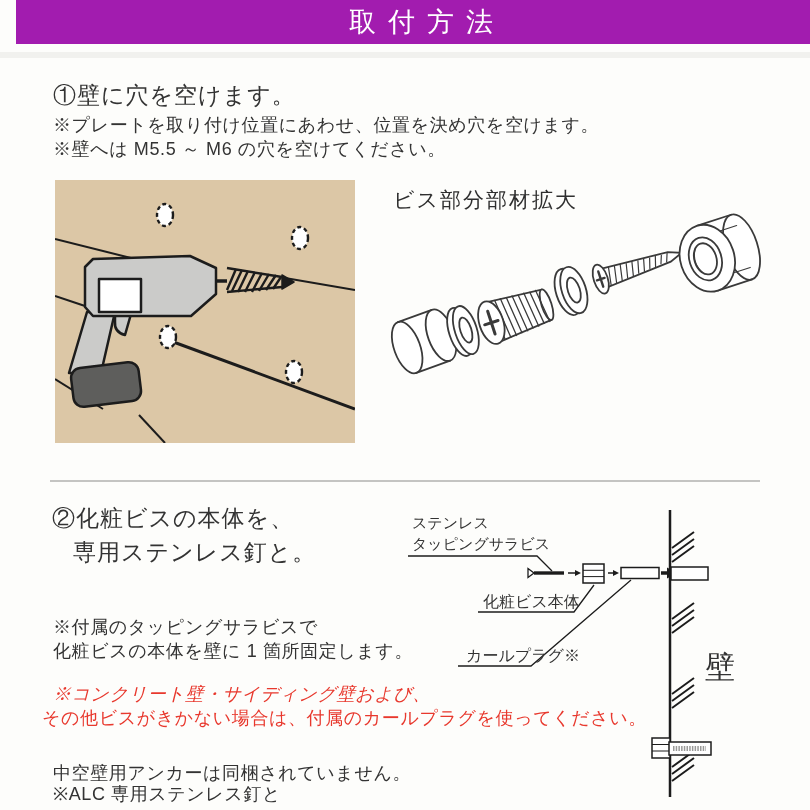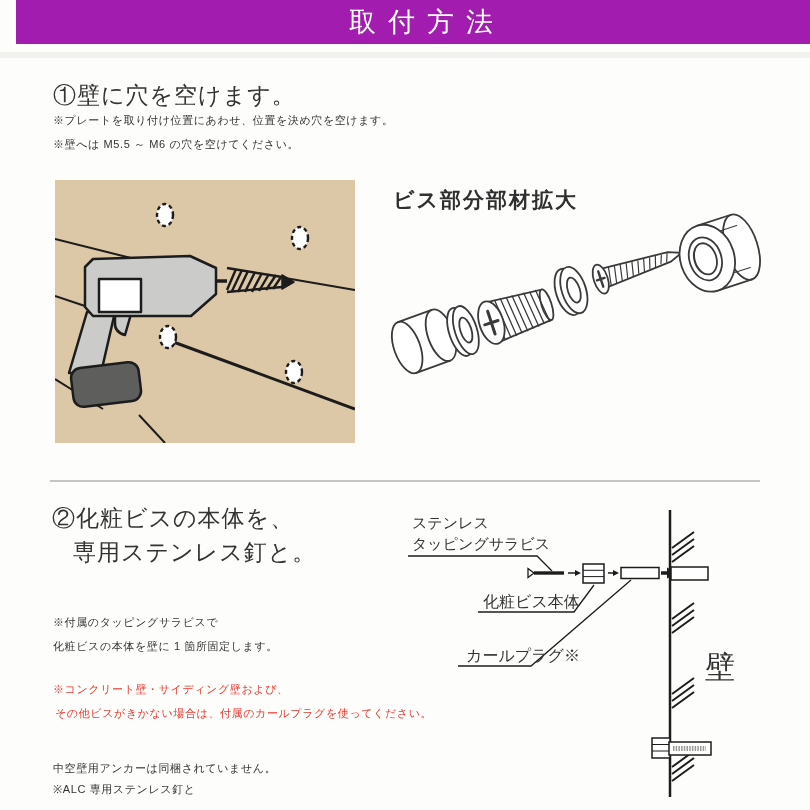--- a/index.html
+++ b/index.html
@@ -10,23 +10,23 @@
   .abs{position:absolute;}
   .header{
     left:16px;top:0;width:810px;height:44px;background:#a21caf;
     display:flex;align-items:center;justify-content:center;
   }
   .header h1{
     margin:0;color:#fff;font-size:27px;font-weight:500;letter-spacing:12px;text-indent:12px;
   }
   .header-strip{left:0;top:52px;width:810px;height:6px;background:#f1f1ee;}
   .step-title{font-weight:normal;font-size:23px;color:#333;letter-spacing:1px;white-space:nowrap;}
-  .note{font-size:11px;letter-spacing:0.6px;color:#333;white-space:nowrap;}
+  .note{font-size:18px;letter-spacing:0.6px;color:#333;white-space:nowrap;}
   .note.red{color:#e8382d;}
-  .detail-title{font-weight:bold;font-size:21px;letter-spacing:2px;color:#2f2f2f;white-space:nowrap;}
+  .detail-title{font-weight:normal;font-size:21px;letter-spacing:2px;color:#2f2f2f;white-space:nowrap;}
   .divider{left:50px;top:480px;width:710px;height:0;border-top:2px solid #c4c4c2;}
   svg text{font-family:"Liberation Sans",sans-serif;fill:#333;}
 </style>
 </head>
 <body>
 
 <header class="abs header">
   <h1>取付方法</h1>
 </header>
 <div class="abs header-strip"></div>
@@ -129,22 +129,22 @@
 </svg>
 
 <div class="abs divider"></div>
 
 <div class="abs step-title" style="left:52px;top:503px;">②化粧ビスの本体を、</div>
 <div class="abs step-title" style="left:73px;top:537px;">専用ステンレス釘と。</div>
 
 <div class="abs note" style="left:53px;top:615px;">※付属のタッピングサラビスで</div>
 <div class="abs note" style="left:53px;top:639px;">化粧ビスの本体を壁に 1 箇所固定します。</div>
 
-<div class="abs note red" style="left:53px;top:682px;">※コンクリート壁・サイディング壁および、</div>
-<div class="abs note red" style="left:55px;top:706px;">その他ビスがきかない場合は、付属のカールプラグを使ってください。</div>
+<div class="abs note red" style="left:53px;top:682px;font-style:italic;">※コンクリート壁・サイディング壁および、</div>
+<div class="abs note red" style="left:42px;top:706px;">その他ビスがきかない場合は、付属のカールプラグを使ってください。</div>
 
 <div class="abs note" style="left:53px;top:781px;">※ALC 専用ステンレス釘と</div>
 <div class="abs note" style="left:53px;top:761px;">中空壁用アンカーは同梱されていません。</div>
 
 <svg class="abs" style="left:400px;top:505px;" width="400" height="305" viewBox="0 0 400 305">
   <g stroke="#1c1c1c" fill="none" stroke-width="2">
 
     <line x1="270" y1="5" x2="270" y2="292" stroke-width="2.5"></line>
 
     <g>

